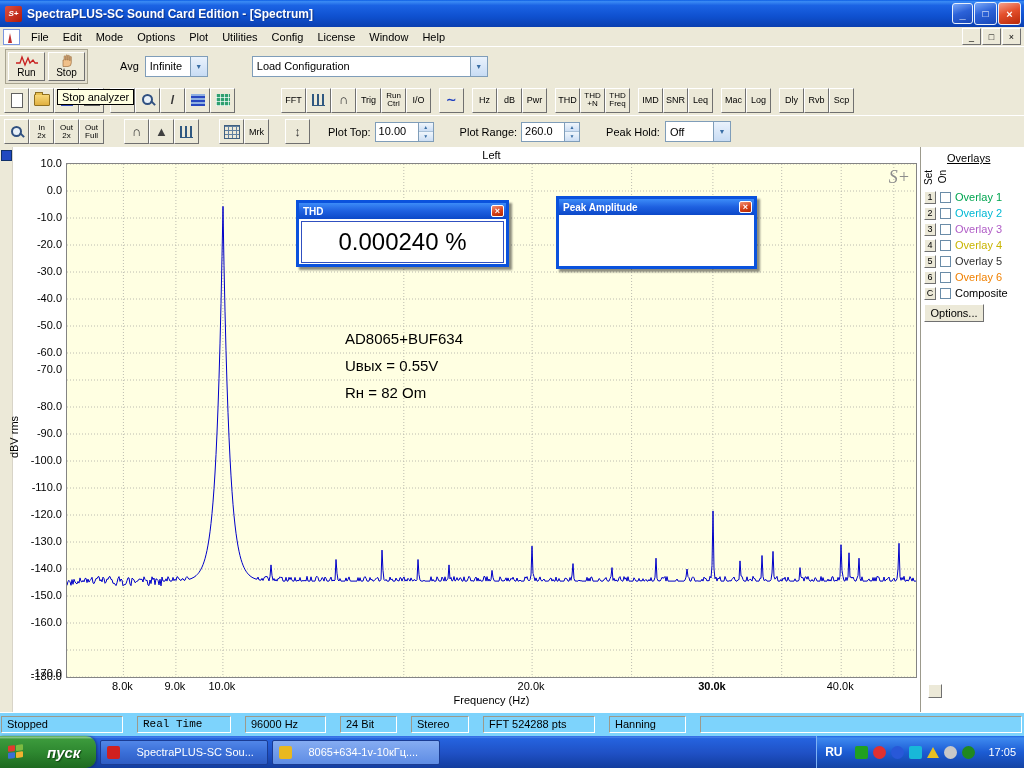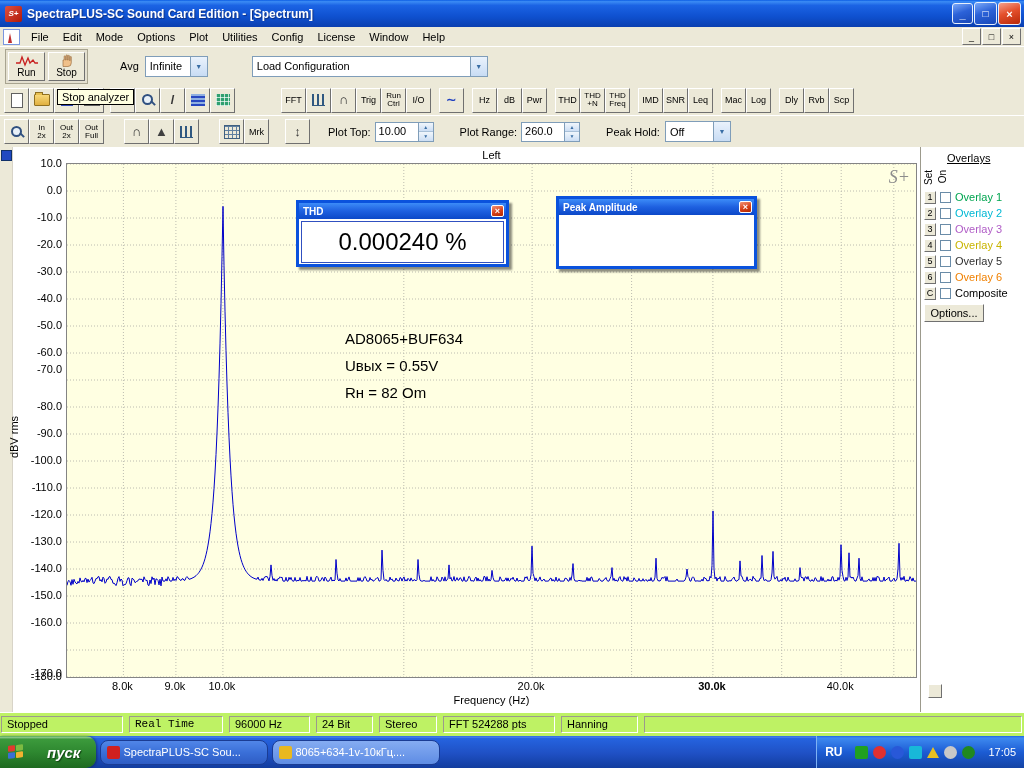--- a/index.html
+++ b/index.html
@@ -97,38 +97,38 @@
 .ov-vert{position:absolute;font-size:10px;transform:rotate(-90deg);}
 .ov-set{left:0px;top:25px;}
 .ov-on{left:15px;top:24px;}
 .ov-row{position:absolute;left:3px;height:14px;display:flex;align-items:center;}
 .ov-num{width:12px;height:13px;background:#ECE9D8;border:1px solid;border-color:#fff #707070 #707070 #fff;font-size:9px;text-align:center;line-height:11px;flex:none;box-sizing:border-box;}
 .ov-check{width:11px;height:11px;background:#fff;border:1px solid #6A8CA8;margin-left:4px;flex:none;box-sizing:border-box;}
 .ov-label{margin-left:4px;white-space:nowrap;}
 .ov-options{position:absolute;left:3px;top:157px;width:60px;height:18px;background:#ECE9D8;border:1px solid;border-color:#fff #707070 #707070 #fff;text-align:center;line-height:16px;box-sizing:border-box;}
 
 
-.statusbar{position:absolute;left:0;top:712px;width:100%;height:24px;background:#bef264;border-top:1px solid #fff;display:flex;padding:3px 2px 16px 1px;gap:6px;box-sizing:border-box;}
+.statusbar{position:absolute;left:0;top:712px;width:100%;height:24px;background:#7dd3fc;border-top:1px solid #fff;display:flex;padding:3px 2px 16px 1px;gap:14px;box-sizing:border-box;}
 .sfield{height:17px;border:1px solid;border-color:#9C9A8C #fff #fff #9C9A8C;padding:1px 5px;white-space:nowrap;overflow:hidden;box-sizing:border-box;}
 .sfield:nth-child(1){width:122px;}
 .sfield:nth-child(2){width:94px;font-family:Liberation Mono, monospace;}
 .sfield:nth-child(3){width:81px;}
 .sfield:nth-child(4){width:57px;}
 .sfield:nth-child(5){width:58px;}
 .sfield:nth-child(6){width:112px;}
 .sfield:nth-child(7){width:77px;}
 .sfield.fill{flex:1;}
 
 
 .taskbar{position:absolute;left:0;top:736px;width:100%;height:32px;background:linear-gradient(180deg,#2159DF 0%,#4A86EC 3%,#2563DF 8%,#1F50C4 55%,#123C9E 100%);display:flex;align-items:center;}
 .start-btn{height:32px;padding:0 16px 0 8px;display:flex;align-items:center;gap:23px;color:#fff;font-weight:bold;font-style:italic;font-size:15px;background:linear-gradient(180deg,#4CA44C 0%,#8CC88C 4%,#3C9A3C 10%,#2E8830 50%,#1E6A20 100%);border-radius:0 10px 10px 0;box-shadow:1px 0 3px rgba(0,0,0,.4);text-shadow:1px 1px 1px #104010;flex:none;}
 .xp-flag{width:16px;height:14px;display:grid;grid-template-columns:7px 7px;grid-template-rows:6px 6px;gap:1px;transform:skewY(-6deg);}
 .xp-flag i{border-radius:1px;display:block;}
 #task-buttons{display:flex;align-items:center;}
-.taskbtn{height:25px;margin-left:4px;width:168px;display:flex;align-items:center;gap:3px;padding:0 6px;border-radius:8px;color:#fff;background:linear-gradient(180deg,#5186E8 0%,#3A6FD8 50%,#2E5CC4 100%);border:1px solid #1A3C94;white-space:nowrap;overflow:hidden;box-sizing:border-box;}
+.taskbtn{height:25px;margin-left:4px;width:168px;display:flex;align-items:center;gap:16px;padding:0 6px;border-radius:2px;color:#fff;background:linear-gradient(180deg,#5186E8 0%,#3A6FD8 50%,#2E5CC4 100%);border:1px solid #1A3C94;white-space:nowrap;overflow:hidden;box-sizing:border-box;}
 .taskbtn.light{background:linear-gradient(180deg,#85ACF2 0%,#5E8CE4 100%);}
 .task-icon{width:13px;height:13px;flex:none;border-radius:2px;}
 .tray{margin-left:auto;height:32px;display:flex;align-items:center;gap:5px;padding:0 8px;background:linear-gradient(180deg,#1D64E4 0%,#3E8AF0 6%,#1C5CD4 50%,#1443A4 100%);border-left:1px solid #7FB2F4;}
 .lang{color:#fff;font-weight:bold;margin-right:8px;font-size:12px;}
 .tray-ic{width:13px;height:13px;border-radius:2px;display:block;}
 .tray-ic.circle{border-radius:50%;}
 .tray-ic.triangle{width:0;height:0;background:none !important;border-left:6px solid transparent;border-right:6px solid transparent;border-bottom:11px solid currentColor;border-radius:0;}
 .clock{color:#fff;margin-left:8px;}
 </style>
 </head>

